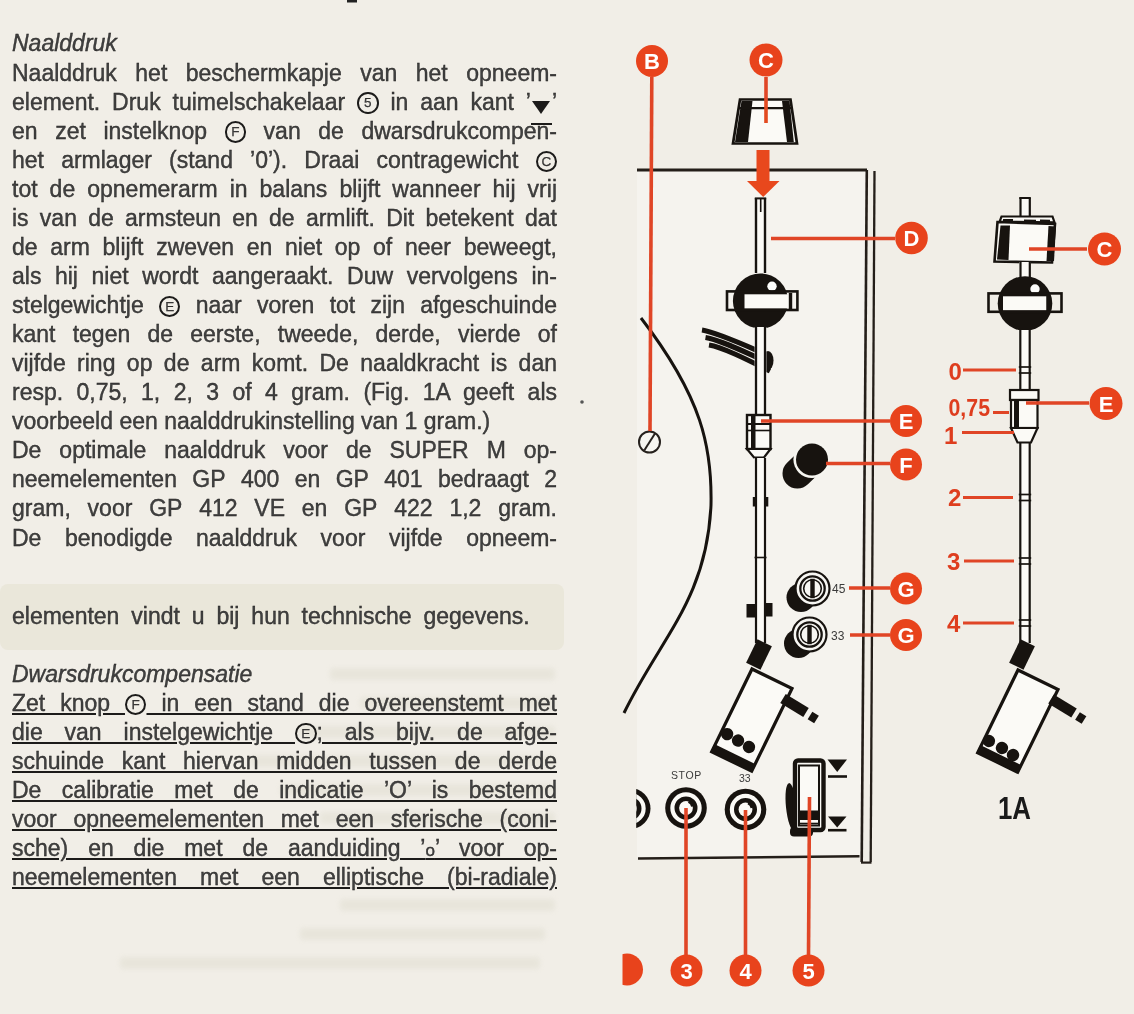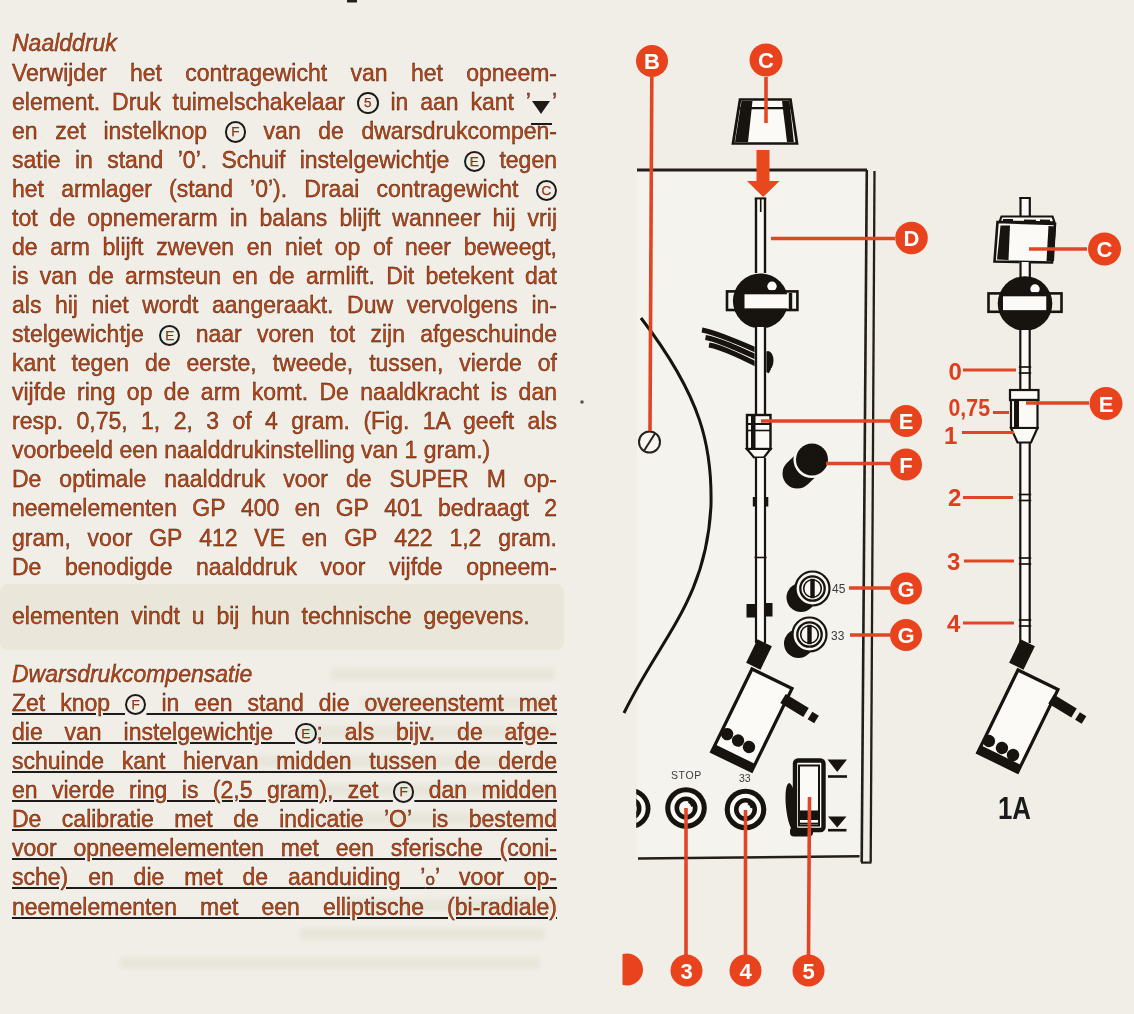--- a/index.html
+++ b/index.html
@@ -1,17 +1,17 @@
 <!DOCTYPE html>
 <html><head>
 <meta charset="utf-8">
 <style>
 html,body{margin:0;padding:0;width:1134px;height:1014px;overflow:hidden;background:#f1eee7;}
 body{font-family:"Liberation Sans", sans-serif;position:relative;}
-.col{position:absolute;left:12px;width:545px;color:#c2410c;font-size:23px;-webkit-text-stroke:0.35px #1c1b1a;}
+.col{position:absolute;left:12px;width:545px;color:#404040;font-size:23px;-webkit-text-stroke:0.35px #1c1b1a;}
 .ln{text-align:justify;text-align-last:justify;line-height:29.07px;height:29.07px;}
 .lnl{text-align:center;text-align-last:left;line-height:29.07px;height:29.07px;}
 .h{font-style:italic;line-height:29.07px;}
 .cc{display:inline-block;width:21.5px;height:21.5px;border:2px solid #1c1b1a;border-radius:50%;font-size:13.5px;line-height:17.2px;text-align:center;text-align-last:center;vertical-align:2.2px;box-sizing:border-box;-webkit-text-stroke:0.25px #1c1b1a;}
 .trw{display:inline-block;border-bottom:2.6px solid #1c1b1a;padding:0 1.5px 2px 1.5px;vertical-align:-4px;}
 .tri{display:inline-block;width:0;height:0;border-left:9px solid transparent;border-right:9px solid transparent;border-top:13.5px solid #1c1b1a;}
 .band{position:absolute;left:0;top:584px;width:564px;height:66px;background:#eae7da;border-radius:8px;}
 .ghost{position:absolute;background:#c9c7b2;opacity:0.22;filter:blur(2.5px);border-radius:4px;}
 svg{position:absolute;left:0;top:0;}
 </style>
@@ -23,46 +23,44 @@
 <div class="ghost" style="left:300px;top:726px;width:255px;height:12px;"></div>
 <div class="ghost" style="left:250px;top:755px;width:305px;height:12px;"></div>
 <div class="ghost" style="left:280px;top:784px;width:275px;height:12px;"></div>
 <div class="ghost" style="left:320px;top:812px;width:235px;height:12px;"></div>
 <div class="ghost" style="left:340px;top:899px;width:215px;height:12px;"></div>
 <div class="ghost" style="left:300px;top:928px;width:245px;height:12px;"></div>
 <div class="ghost" style="left:120px;top:957px;width:420px;height:12px;"></div>
 
 <div class="col h" style="top:29.3px;">Naalddruk</div>
 <div class="col" style="top:58.5px;">
-<div class="ln">Verwijder het contragewicht van het opneem-</div>
+<div class="ln">Naalddruk het beschermkapje van het opneem-</div>
 <div class="ln">element. Druk tuimelschakelaar <span class="cc">5</span> in aan kant ’<span class="trw"><span class="tri"></span></span>’</div>
 <div class="ln">en zet instelknop <span class="cc">F</span> van de dwarsdrukcompen-</div>
-<div class="ln">satie in stand ’0’. Schuif instelgewichtje <span class="cc">E</span> tegen</div>
 <div class="ln">het armlager (stand ’0’). Draai contragewicht <span class="cc">C</span></div>
 <div class="ln">tot de opnemerarm in balans blijft wanneer hij vrij</div>
+<div class="ln">is van de armsteun en de armlift. Dit betekent dat</div>
 <div class="ln">de arm blijft zweven en niet op of neer beweegt,</div>
-<div class="ln">is van de armsteun en de armlift. Dit betekent dat</div>
 <div class="ln">als hij niet wordt aangeraakt. Duw vervolgens in-</div>
 <div class="ln">stelgewichtje <span class="cc">E</span> naar voren tot zijn afgeschuinde</div>
-<div class="ln">kant tegen de eerste, tweede, tussen, vierde of</div>
+<div class="ln">kant tegen de eerste, tweede, derde, vierde of</div>
 <div class="ln">vijfde ring op de arm komt. De naaldkracht is dan</div>
 <div class="ln">resp. 0,75, 1, 2, 3 of 4 gram. (Fig. 1A geeft als</div>
 <div class="lnl">voorbeeld een naalddrukinstelling van 1 gram.)</div>
 <div class="ln">De optimale naalddruk voor de SUPER&nbsp;M op-</div>
 <div class="ln">neemelementen GP&nbsp;400 en GP&nbsp;401 bedraagt 2</div>
 <div class="ln">gram, voor GP&nbsp;412&nbsp;VE en GP&nbsp;422 1,2 gram.</div>
 <div class="ln">De benodigde naalddruk voor vijfde opneem-</div>
 </div>
 <div class="col lnl" style="top:601.8px;word-spacing:5.5px;">elementen vindt u bij hun technische gegevens.</div>
 <div class="col h" style="top:660.3px;">Dwarsdrukcompensatie</div>
 <div class="col" style="top:689.1px;text-decoration:underline;">
 <div class="ln">Zet knop <span class="cc">F</span> in een stand die overeenstemt met</div>
 <div class="ln">die van instelgewichtje <span class="cc">E</span>; als bijv. de afge-</div>
 <div class="ln">schuinde kant hiervan midden tussen de derde</div>
-<div class="ln">en vierde ring is (2,5 gram), zet <span class="cc">F</span> dan midden</div>
 <div class="ln">De calibratie met de indicatie ’O’ is bestemd</div>
 <div class="ln">voor opneemelementen met een sferische (coni-</div>
 <div class="ln">sche) en die met de aanduiding ’<span style="font-size:17px;">o</span>’ voor op-</div>
 <div class="ln">neemelementen met een elliptische (bi-radiale)</div>
 </div>
 
 <svg width="1134" height="1014" viewBox="0 0 1134 1014">
 
 <polygon points="637,171 866,171 861.7,856 637,857" fill="#f5f3ee"></polygon>
 <rect x="347" y="0" width="10" height="2.5" fill="#222"></rect>

